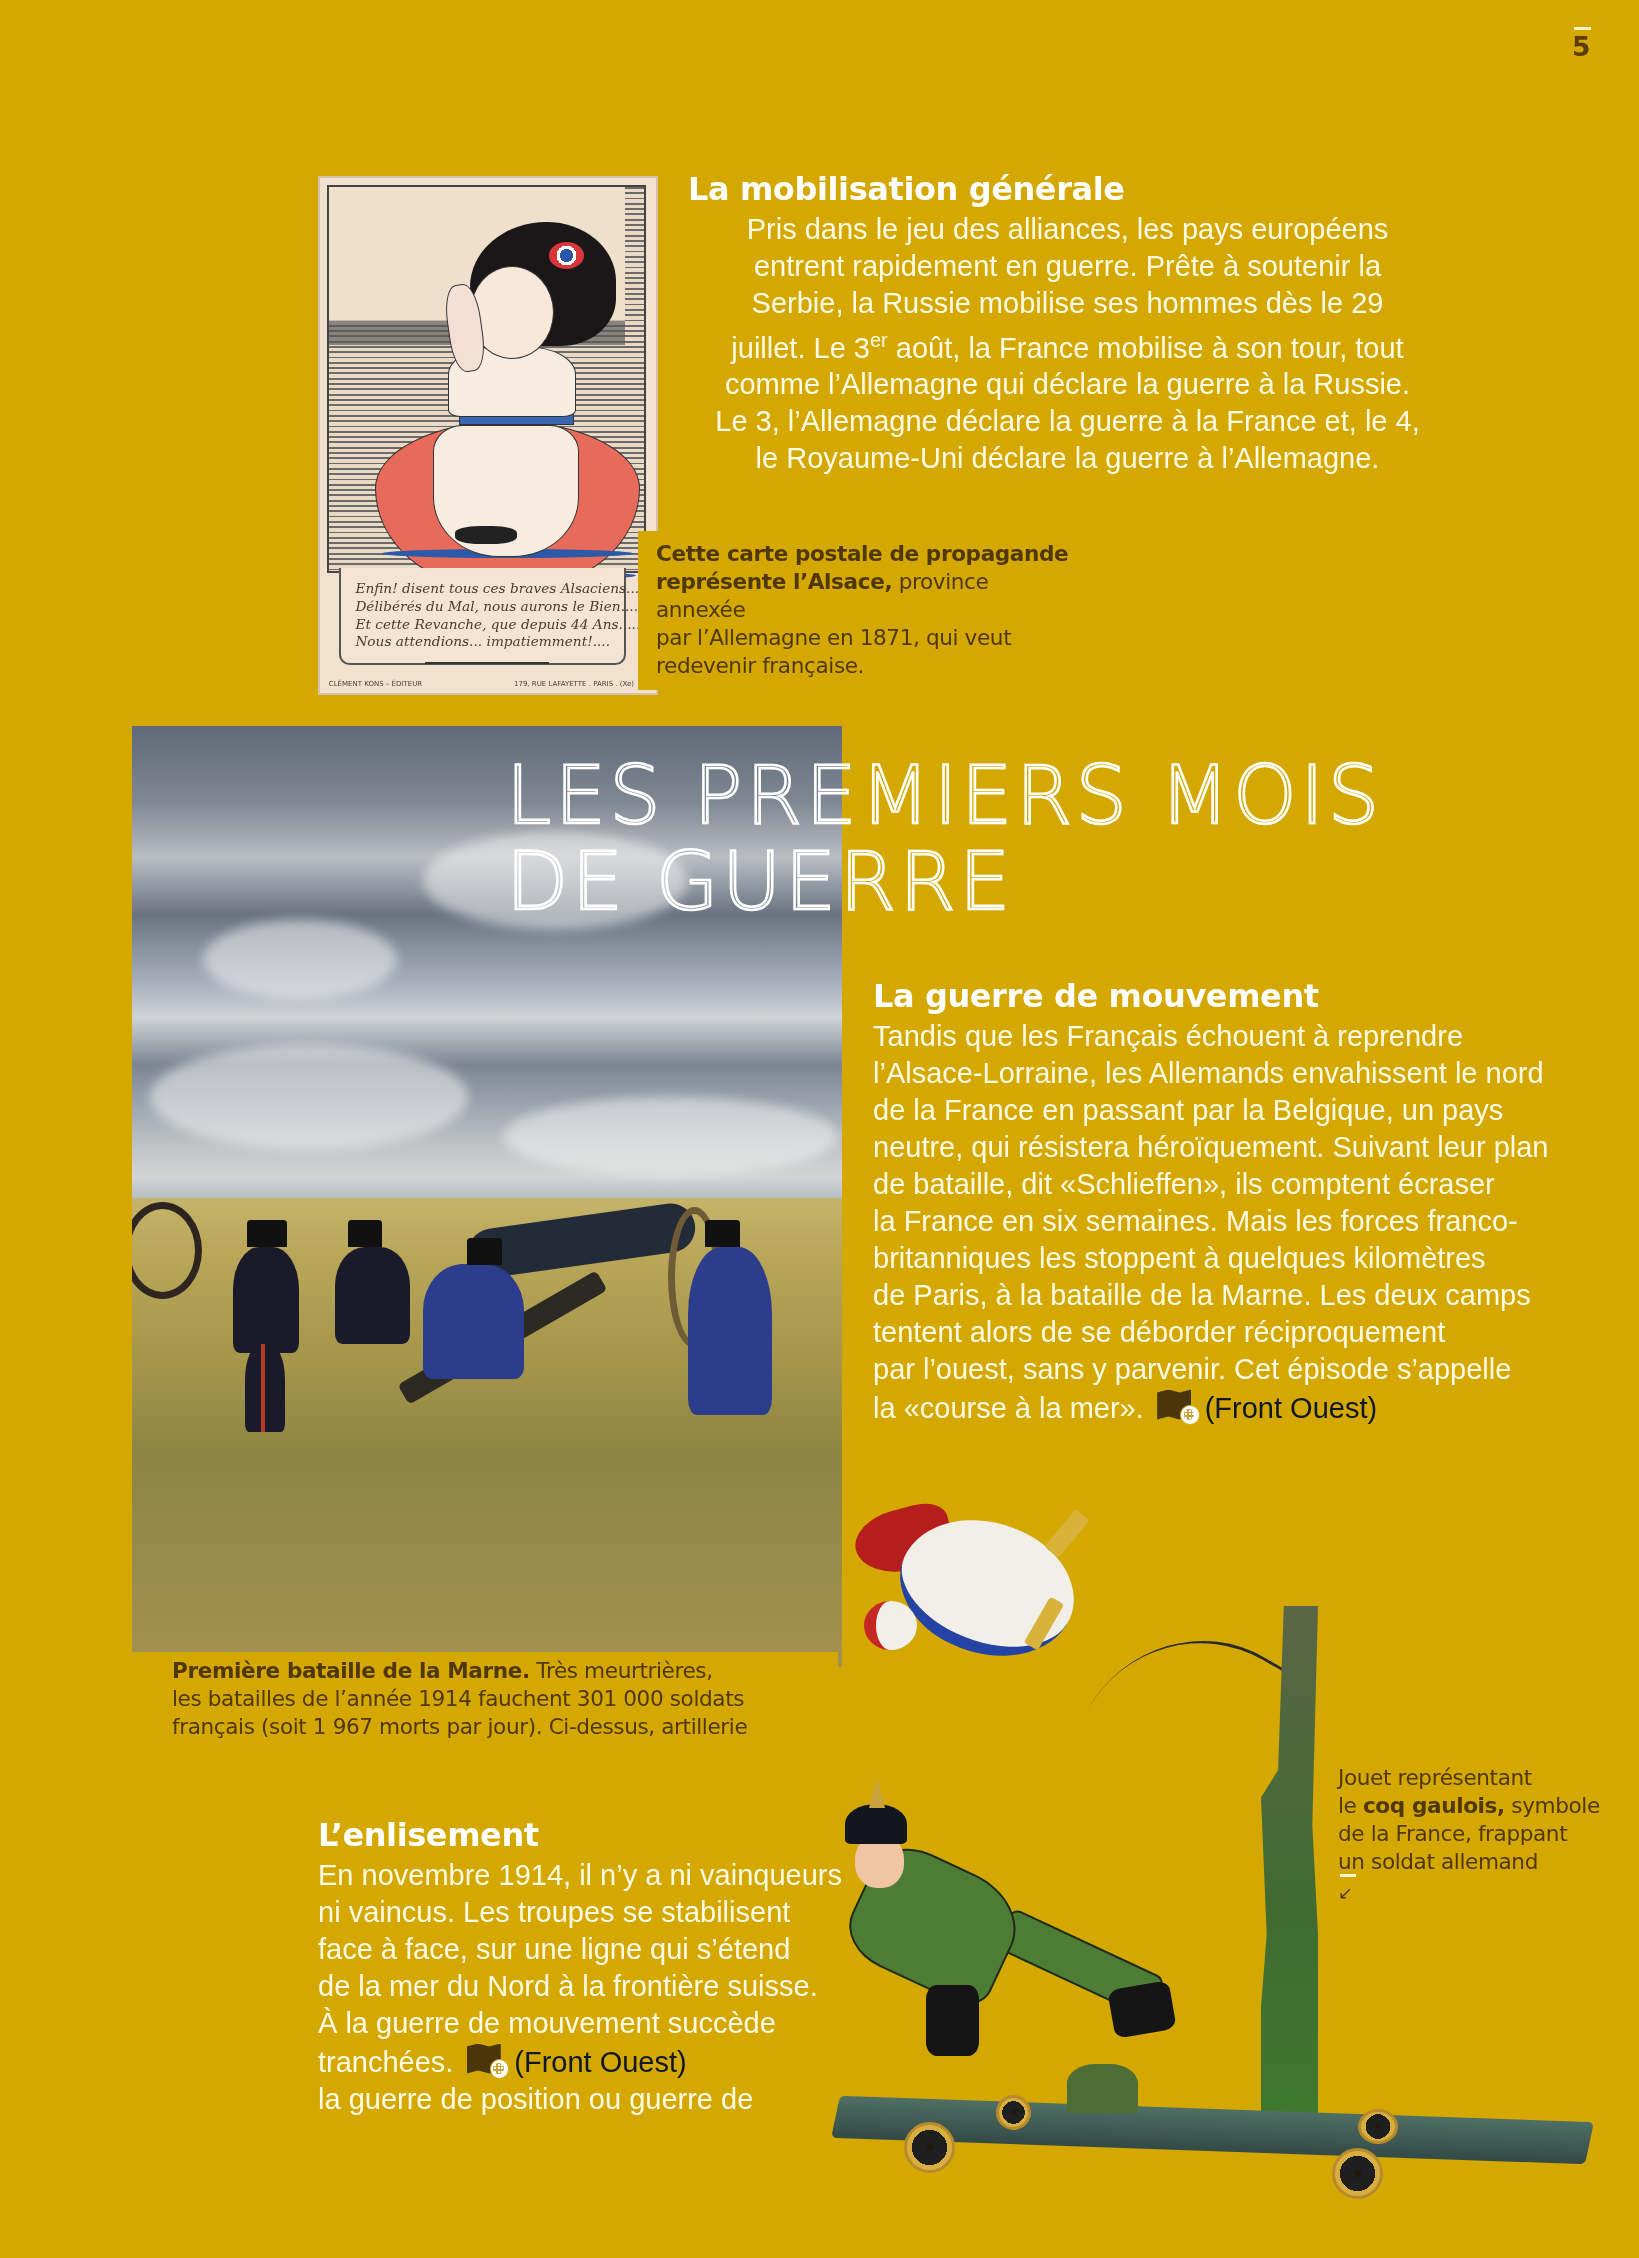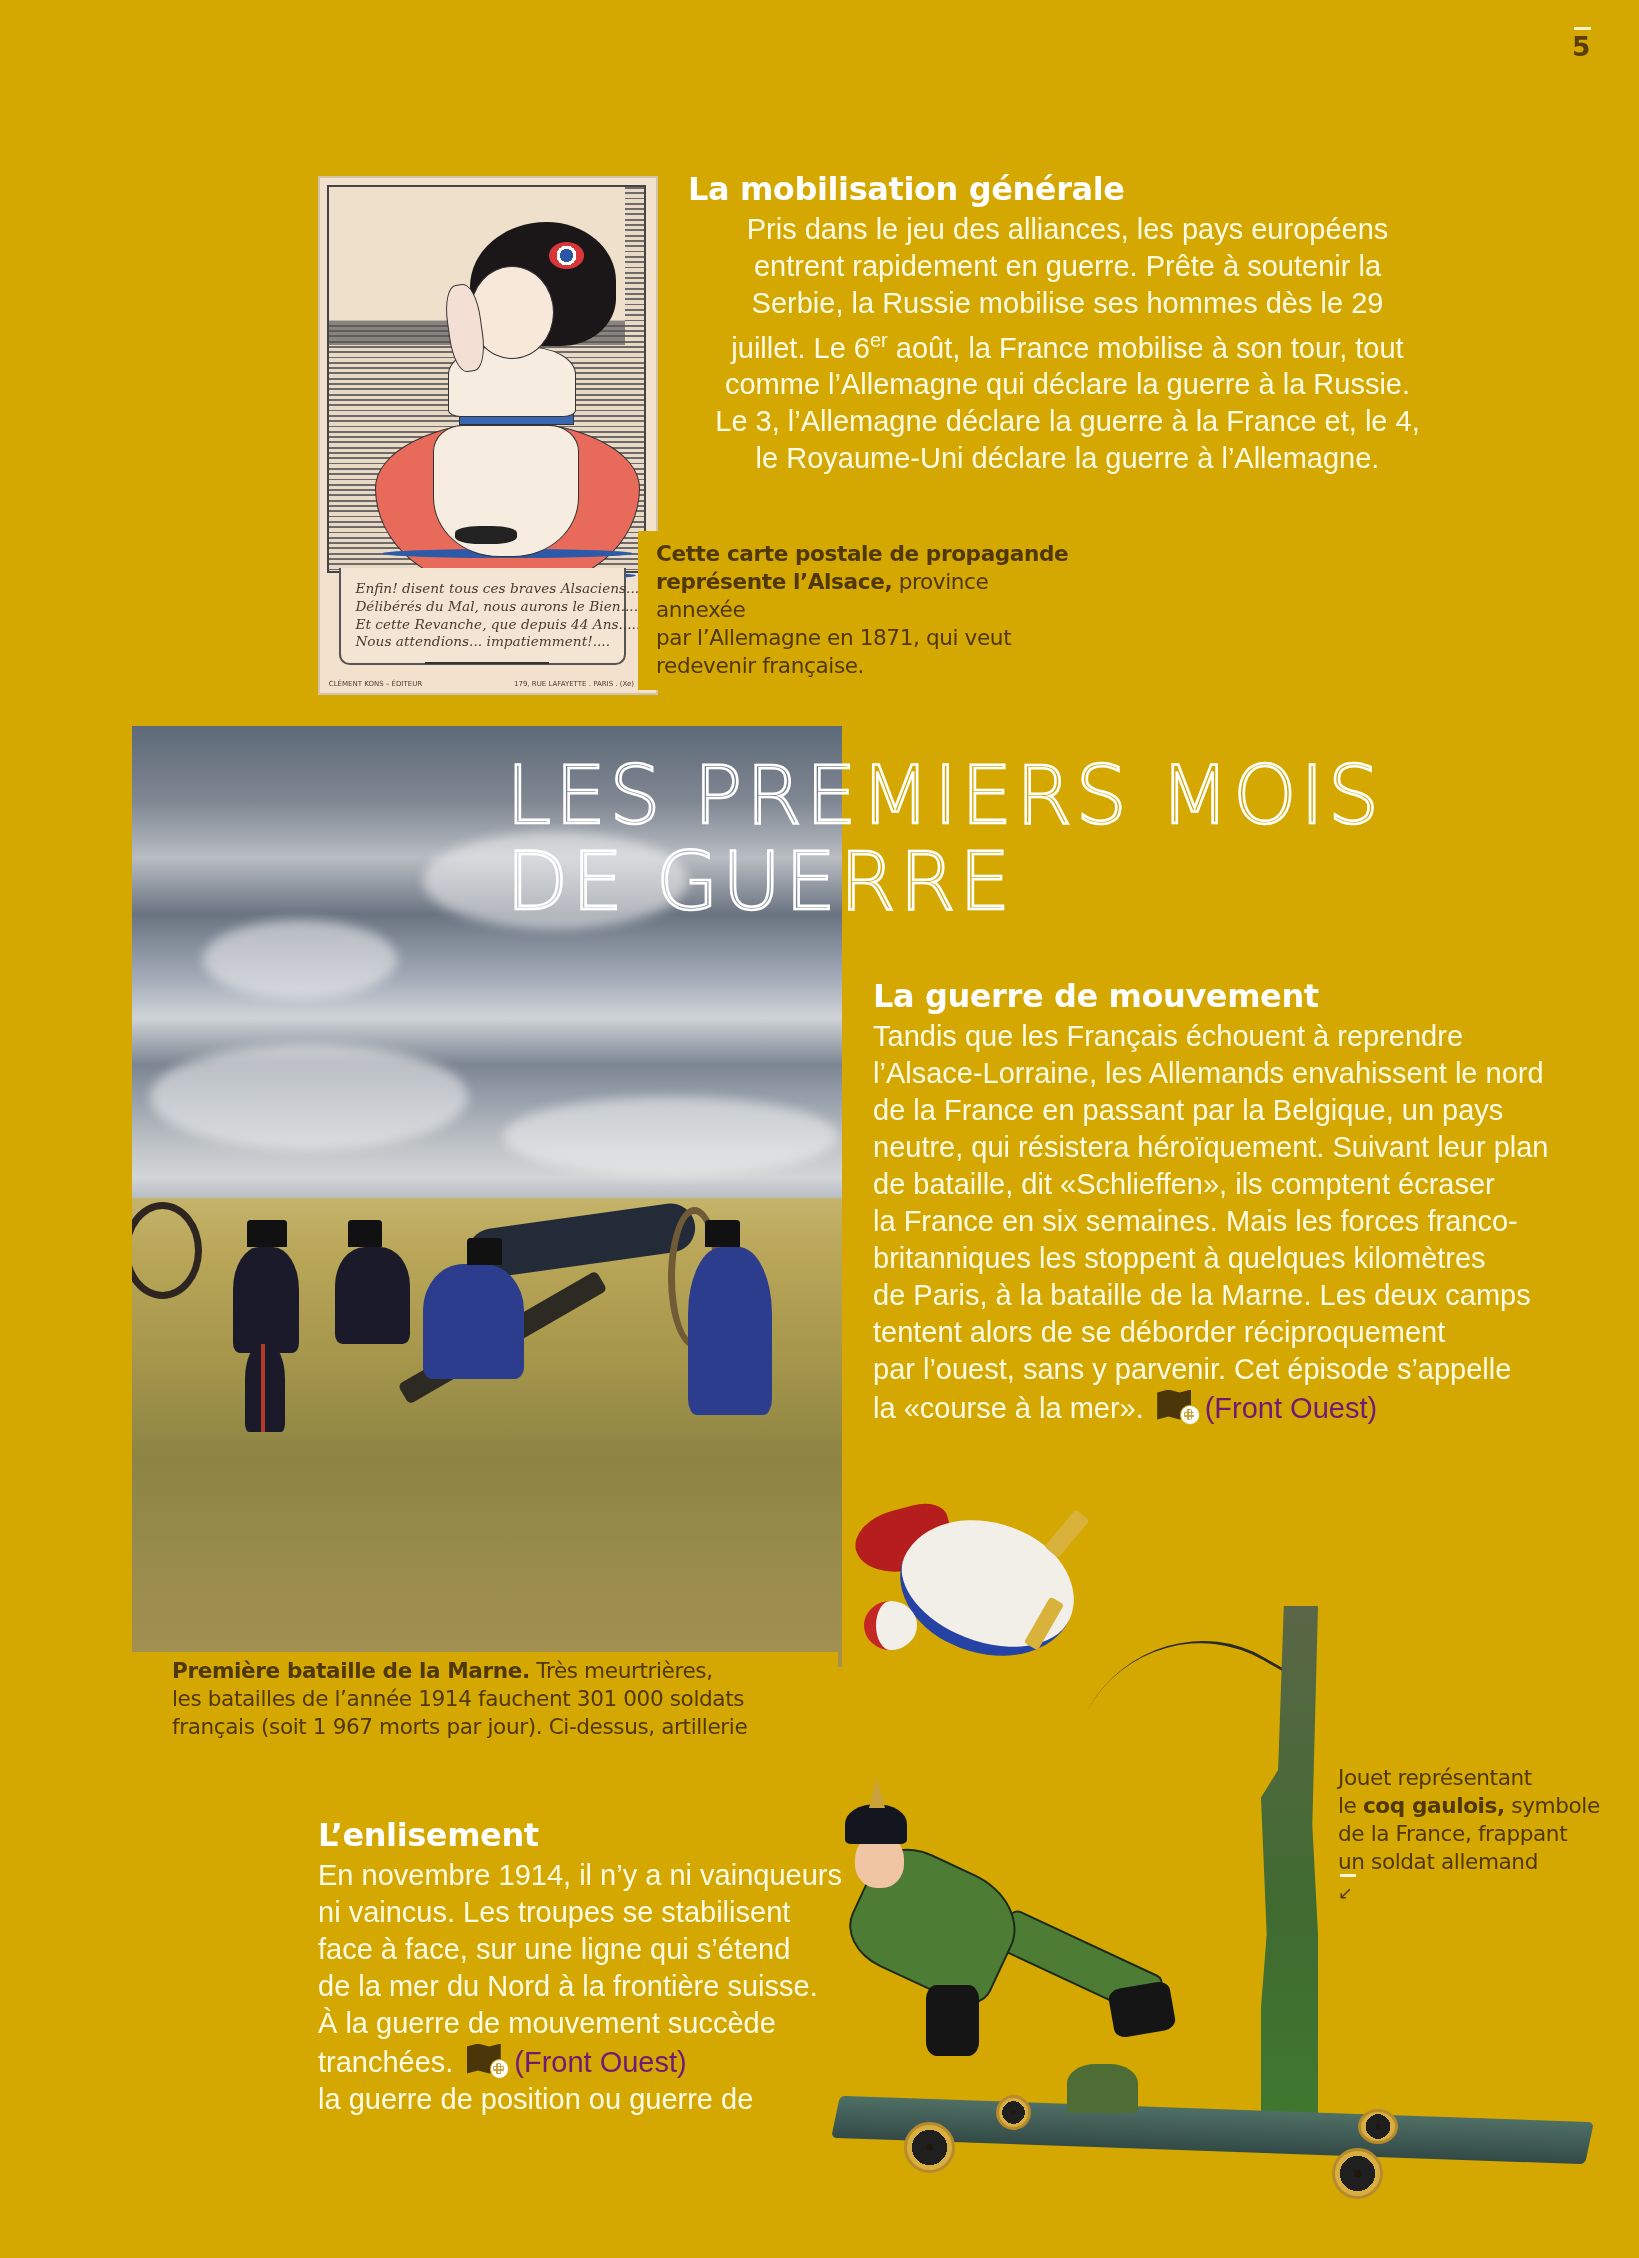--- a/index.html
+++ b/index.html
@@ -22,21 +22,21 @@
   .page-num::before {
     content: ""; position: absolute; left: 1.8px; top: -7px;
     width: 17.6px; height: 2.6px; background: #fff4c4;
   }
 
   
   .h-title { color: #fff; font-weight: bold; font-size: 32px; line-height: 39px; font-family: "DejaVu Sans", sans-serif; letter-spacing: -0.4px; }
   .body-text { color: #fffbe6; font-size: 29px; line-height: 37px; font-family: "Liberation Sans", sans-serif; }
   .caption { color: #4f3806; font-size: 21.6px; line-height: 28px; font-family: "DejaVu Sans", sans-serif; letter-spacing: -0.4px; }
   .caption b { font-weight: bold; }
-  .link-light { color: #701a75; font-weight: 300; }
+  .link-light { color: #0f172a; font-weight: 300; }
 
   
   .postcard {
     left: 318px; top: 176px; width: 340px; height: 519px;
     background: #f2e2cd;
     border: 2.6px solid #d4c2ab;
     overflow: hidden;
   }
   .pc-frame { left: 7px; top: 7px; width: 319px; height: 388px; background:
       repeating-linear-gradient(180deg, #6e6a6a 0 1.8px, #e9dac6 1.8px 5.3px); border: 2.6px solid #444; }
@@ -159,21 +159,21 @@
   <div class="abs pc-foot" style="left:194px">179, RUE LAFAYETTE . PARIS . (Xe)</div>
 </div>
 <div class="abs postcard-caption-bg"></div>
 
 <div class="abs" style="left:688px; top:170px; width:759px;">
   <div class="h-title">La mobilisation générale</div>
   <div class="body-text" style="margin-top:1.8px;text-align:center;">
     <div>Pris dans le jeu des alliances, les pays européens</div>
     <div>entrent rapidement en guerre. Prête à soutenir la</div>
     <div>Serbie, la Russie mobilise ses hommes dès le 29</div>
-    <div><span>juillet. Le 6</span><sup style="font-size:20px;">er</sup><span> août, la France mobilise à son tour, tout</span></div>
+    <div><span>juillet. Le 3</span><sup style="font-size:20px;">er</sup><span> août, la France mobilise à son tour, tout</span></div>
     <div>comme l’Allemagne qui déclare la guerre à la Russie.</div>
     <div>Le 3, l’Allemagne déclare la guerre à la France et, le 4,</div>
     <div>le Royaume-Uni déclare la guerre à l’Allemagne.</div>
   </div>
 </div>
 
 <div class="abs caption" style="left:656px; top:540px; width:423px;">
   <div><b>Cette carte postale de propagande</b><span></span></div>
   <div><b>représente l’Alsace,</b><span> province annexée</span></div>
   <div><span>par l’Allemagne en 1871, qui veut</span></div>

